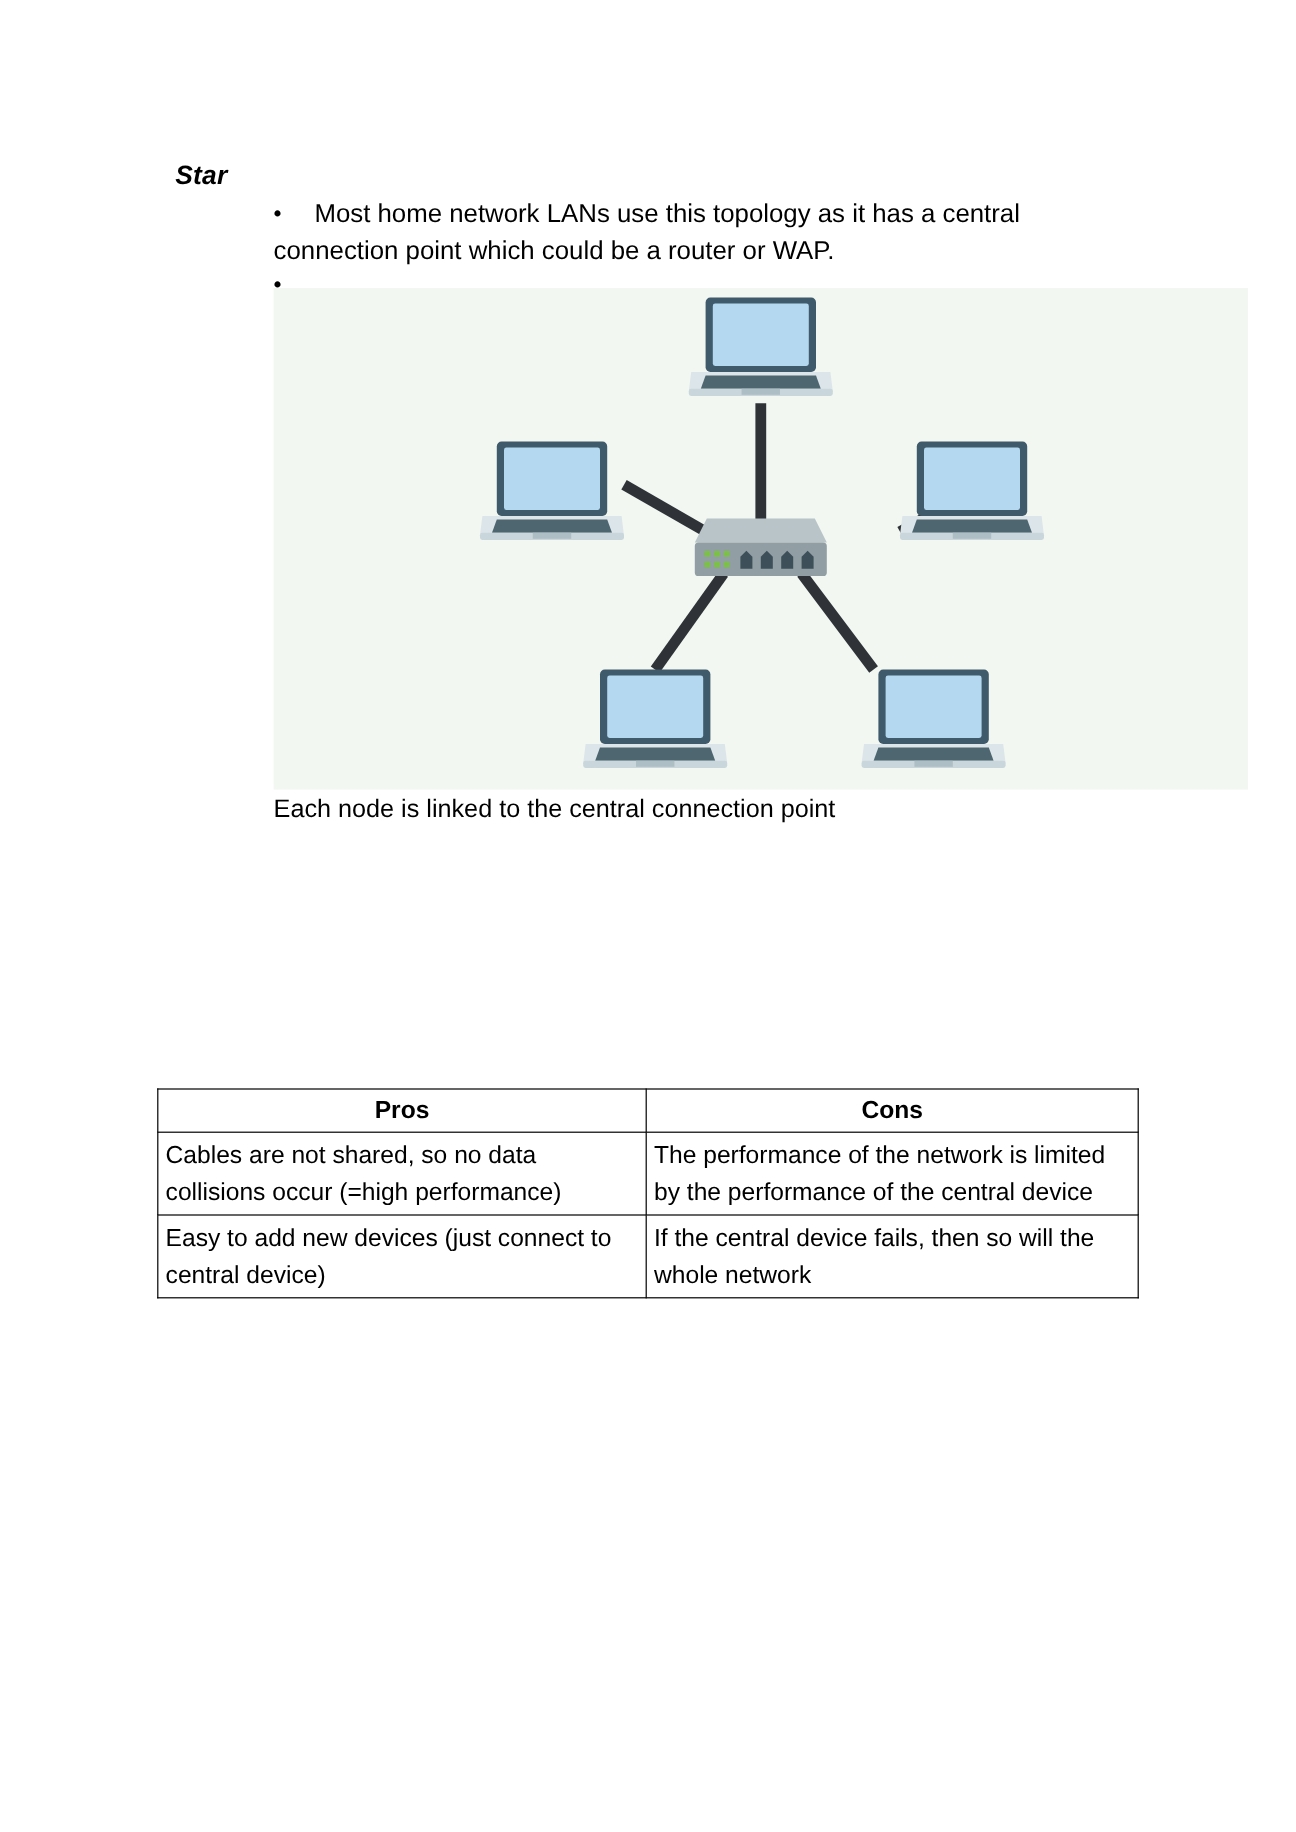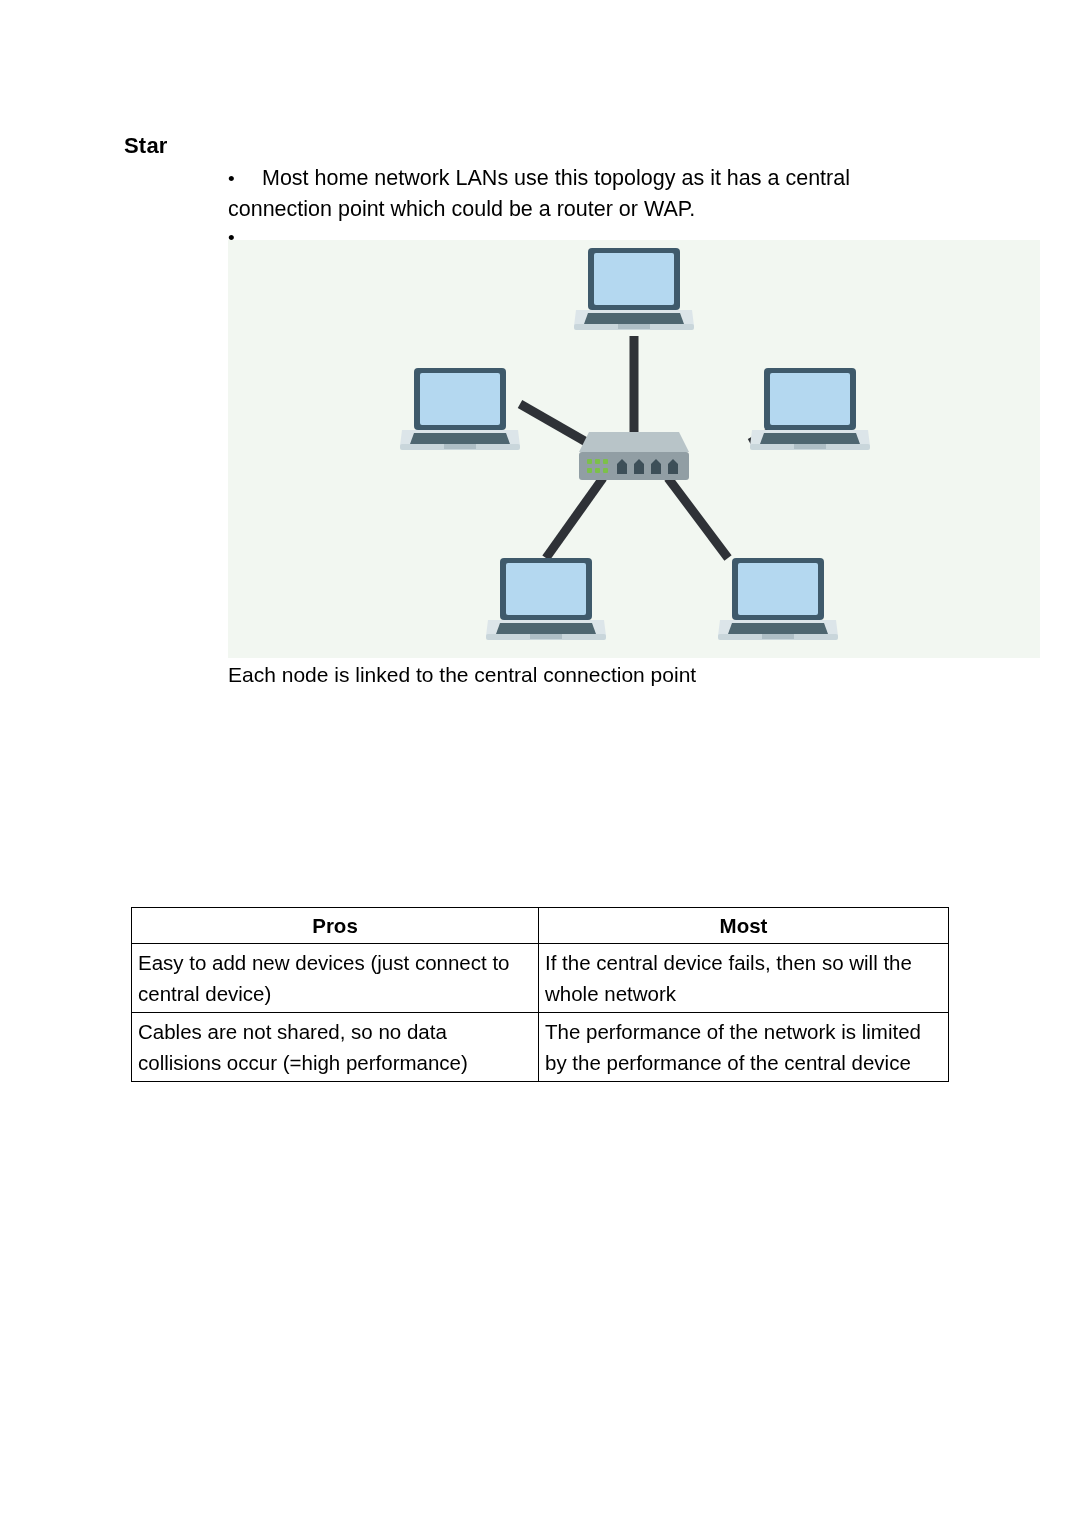--- a/index.html
+++ b/index.html
@@ -19,26 +19,27 @@
 
   .page {
     position: absolute;
     inset: 0;
     background: #ffffff;
   }
 
   
   .section-heading {
     position: absolute;
-    left: 124px;
+    left: 146px;
     top: 133px;
     font-size: 22px;
     font-weight: bold;
     letter-spacing: 0.2px;
     line-height: 1.2;
+    font-style: italic;
   }
 
   
   .bullet-block {
     position: absolute;
     left: 228px;
     top: 163px;
     width: 690px;
   }
   .bullet-item {
@@ -213,28 +214,28 @@
   <div class="diagram-caption">Each node is linked to the central connection point</div>
 
   <table class="pros-cons-table">
     <colgroup>
         <col class="c1">
         <col class="c2">
       </colgroup>
     <thead>
       <tr>
         <th>Pros</th>
-        <th>Most</th>
+        <th>Cons</th>
       </tr>
     </thead>
     <tbody>
       <tr>
+        <td>Cables are not shared, so no data collisions occur (=high performance)</td>
+        <td>The performance of the network is limited by the performance of the central device</td>
+      </tr>
+      <tr>
         <td>Easy to add new devices (just connect to central device)</td>
         <td>If the central device fails, then so will the whole network</td>
       </tr>
-      <tr>
-        <td>Cables are not shared, so no data collisions occur (=high performance)</td>
-        <td>The performance of the network is limited by the performance of the central device</td>
-      </tr>
     </tbody>
   </table>
 
 </div>
 
 </body></html>

